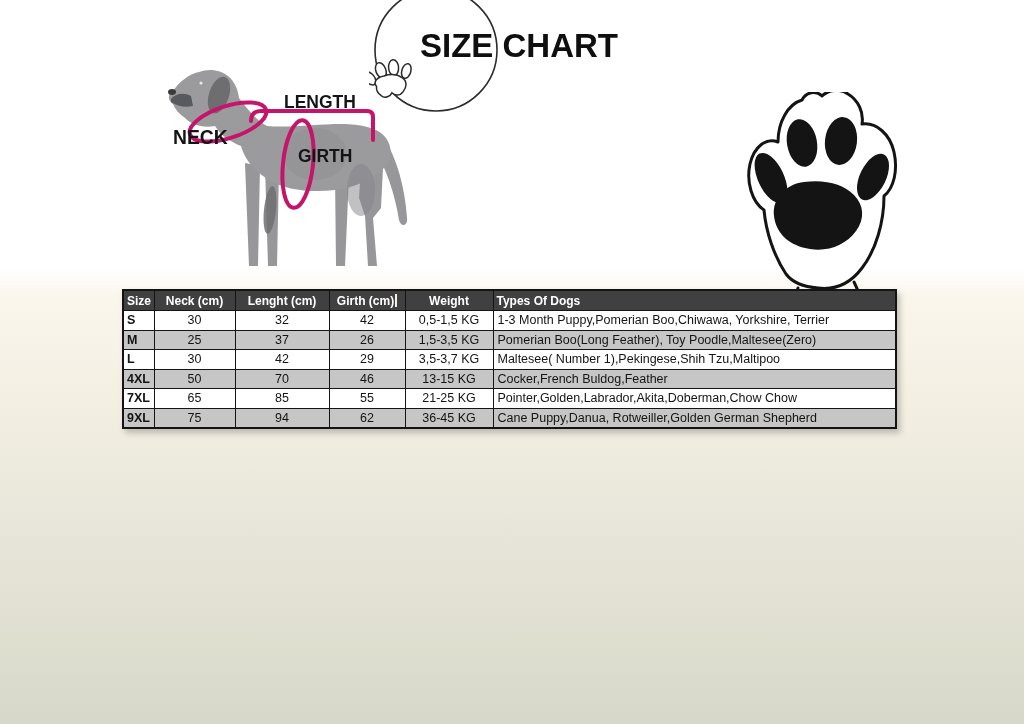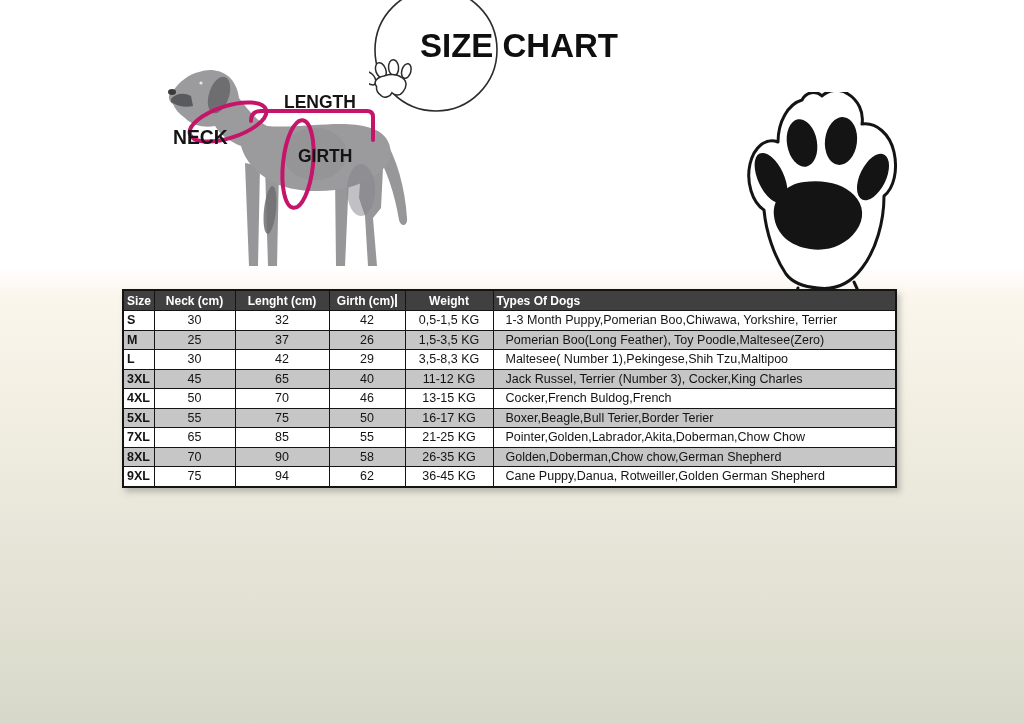--- a/index.html
+++ b/index.html
@@ -38,21 +38,21 @@
     border:1px solid #141414;overflow:hidden;white-space:nowrap;
     padding:0 3px;
   }
   .size-table th{
     background:#404040;color:#ffffff;font-size:12px;font-weight:bold;
     height:19px;text-align:center;
   }
   .size-table th.al{text-align:left;}
   .size-table td{font-size:12.5px;color:#141414;height:18.5px;text-align:center;}
   .size-table td.size-cell{font-weight:bold;text-align:left;}
-  .size-table td.types-cell{text-align:left;padding-left:12px;}
+  .size-table td.types-cell{text-align:left;padding-left:4px;}
   .size-table tbody tr:nth-child(even){background:#c6c6c6;}
   .caret{display:inline-block;width:2px;height:13px;background:#f5f0ea;vertical-align:-2px;margin-left:1px;}
 </style>
 </head>
 <body>
 
 <div class="stage">
 
   <svg class="title-circle" viewBox="0 0 136 130">
     <circle cx="67" cy="64" r="61" fill="none" stroke="#2b2b2b" stroke-width="1.6"></circle>
@@ -146,62 +146,38 @@
         <td>37</td>
         <td>26</td>
         <td>1,5-3,5 KG</td>
         <td class="types-cell">Pomerian Boo(Long Feather), Toy Poodle,Maltesee(Zero)</td>
       </tr>
       <tr>
         <td class="size-cell">L</td>
         <td>30</td>
         <td>42</td>
         <td>29</td>
-        <td>3,5-8,3 KG</td>
+        <td>3,5-3,7 KG</td>
         <td class="types-cell">Maltesee( Number 1),Pekingese,Shih Tzu,Maltipoo</td>
-      </tr>
-      <tr>
-        <td class="size-cell">3XL</td>
-        <td>45</td>
-        <td>65</td>
-        <td>40</td>
-        <td>11-12 KG</td>
-        <td class="types-cell">Jack Russel, Terrier (Number 3), Cocker,King Charles</td>
       </tr>
       <tr>
         <td class="size-cell">4XL</td>
         <td>50</td>
         <td>70</td>
         <td>46</td>
         <td>13-15 KG</td>
-        <td class="types-cell">Cocker,French Buldog,French</td>
-      </tr>
-      <tr>
-        <td class="size-cell">5XL</td>
-        <td>55</td>
-        <td>75</td>
-        <td>50</td>
-        <td>16-17 KG</td>
-        <td class="types-cell">Boxer,Beagle,Bull Terier,Border Terier</td>
+        <td class="types-cell">Cocker,French Buldog,Feather</td>
       </tr>
       <tr>
         <td class="size-cell">7XL</td>
         <td>65</td>
         <td>85</td>
         <td>55</td>
         <td>21-25 KG</td>
         <td class="types-cell">Pointer,Golden,Labrador,Akita,Doberman,Chow Chow</td>
-      </tr>
-      <tr>
-        <td class="size-cell">8XL</td>
-        <td>70</td>
-        <td>90</td>
-        <td>58</td>
-        <td>26-35 KG</td>
-        <td class="types-cell">Golden,Doberman,Chow chow,German Shepherd</td>
       </tr>
       <tr>
         <td class="size-cell">9XL</td>
         <td>75</td>
         <td>94</td>
         <td>62</td>
         <td>36-45 KG</td>
         <td class="types-cell">Cane Puppy,Danua, Rotweiller,Golden German Shepherd</td>
       </tr>
     </tbody>

